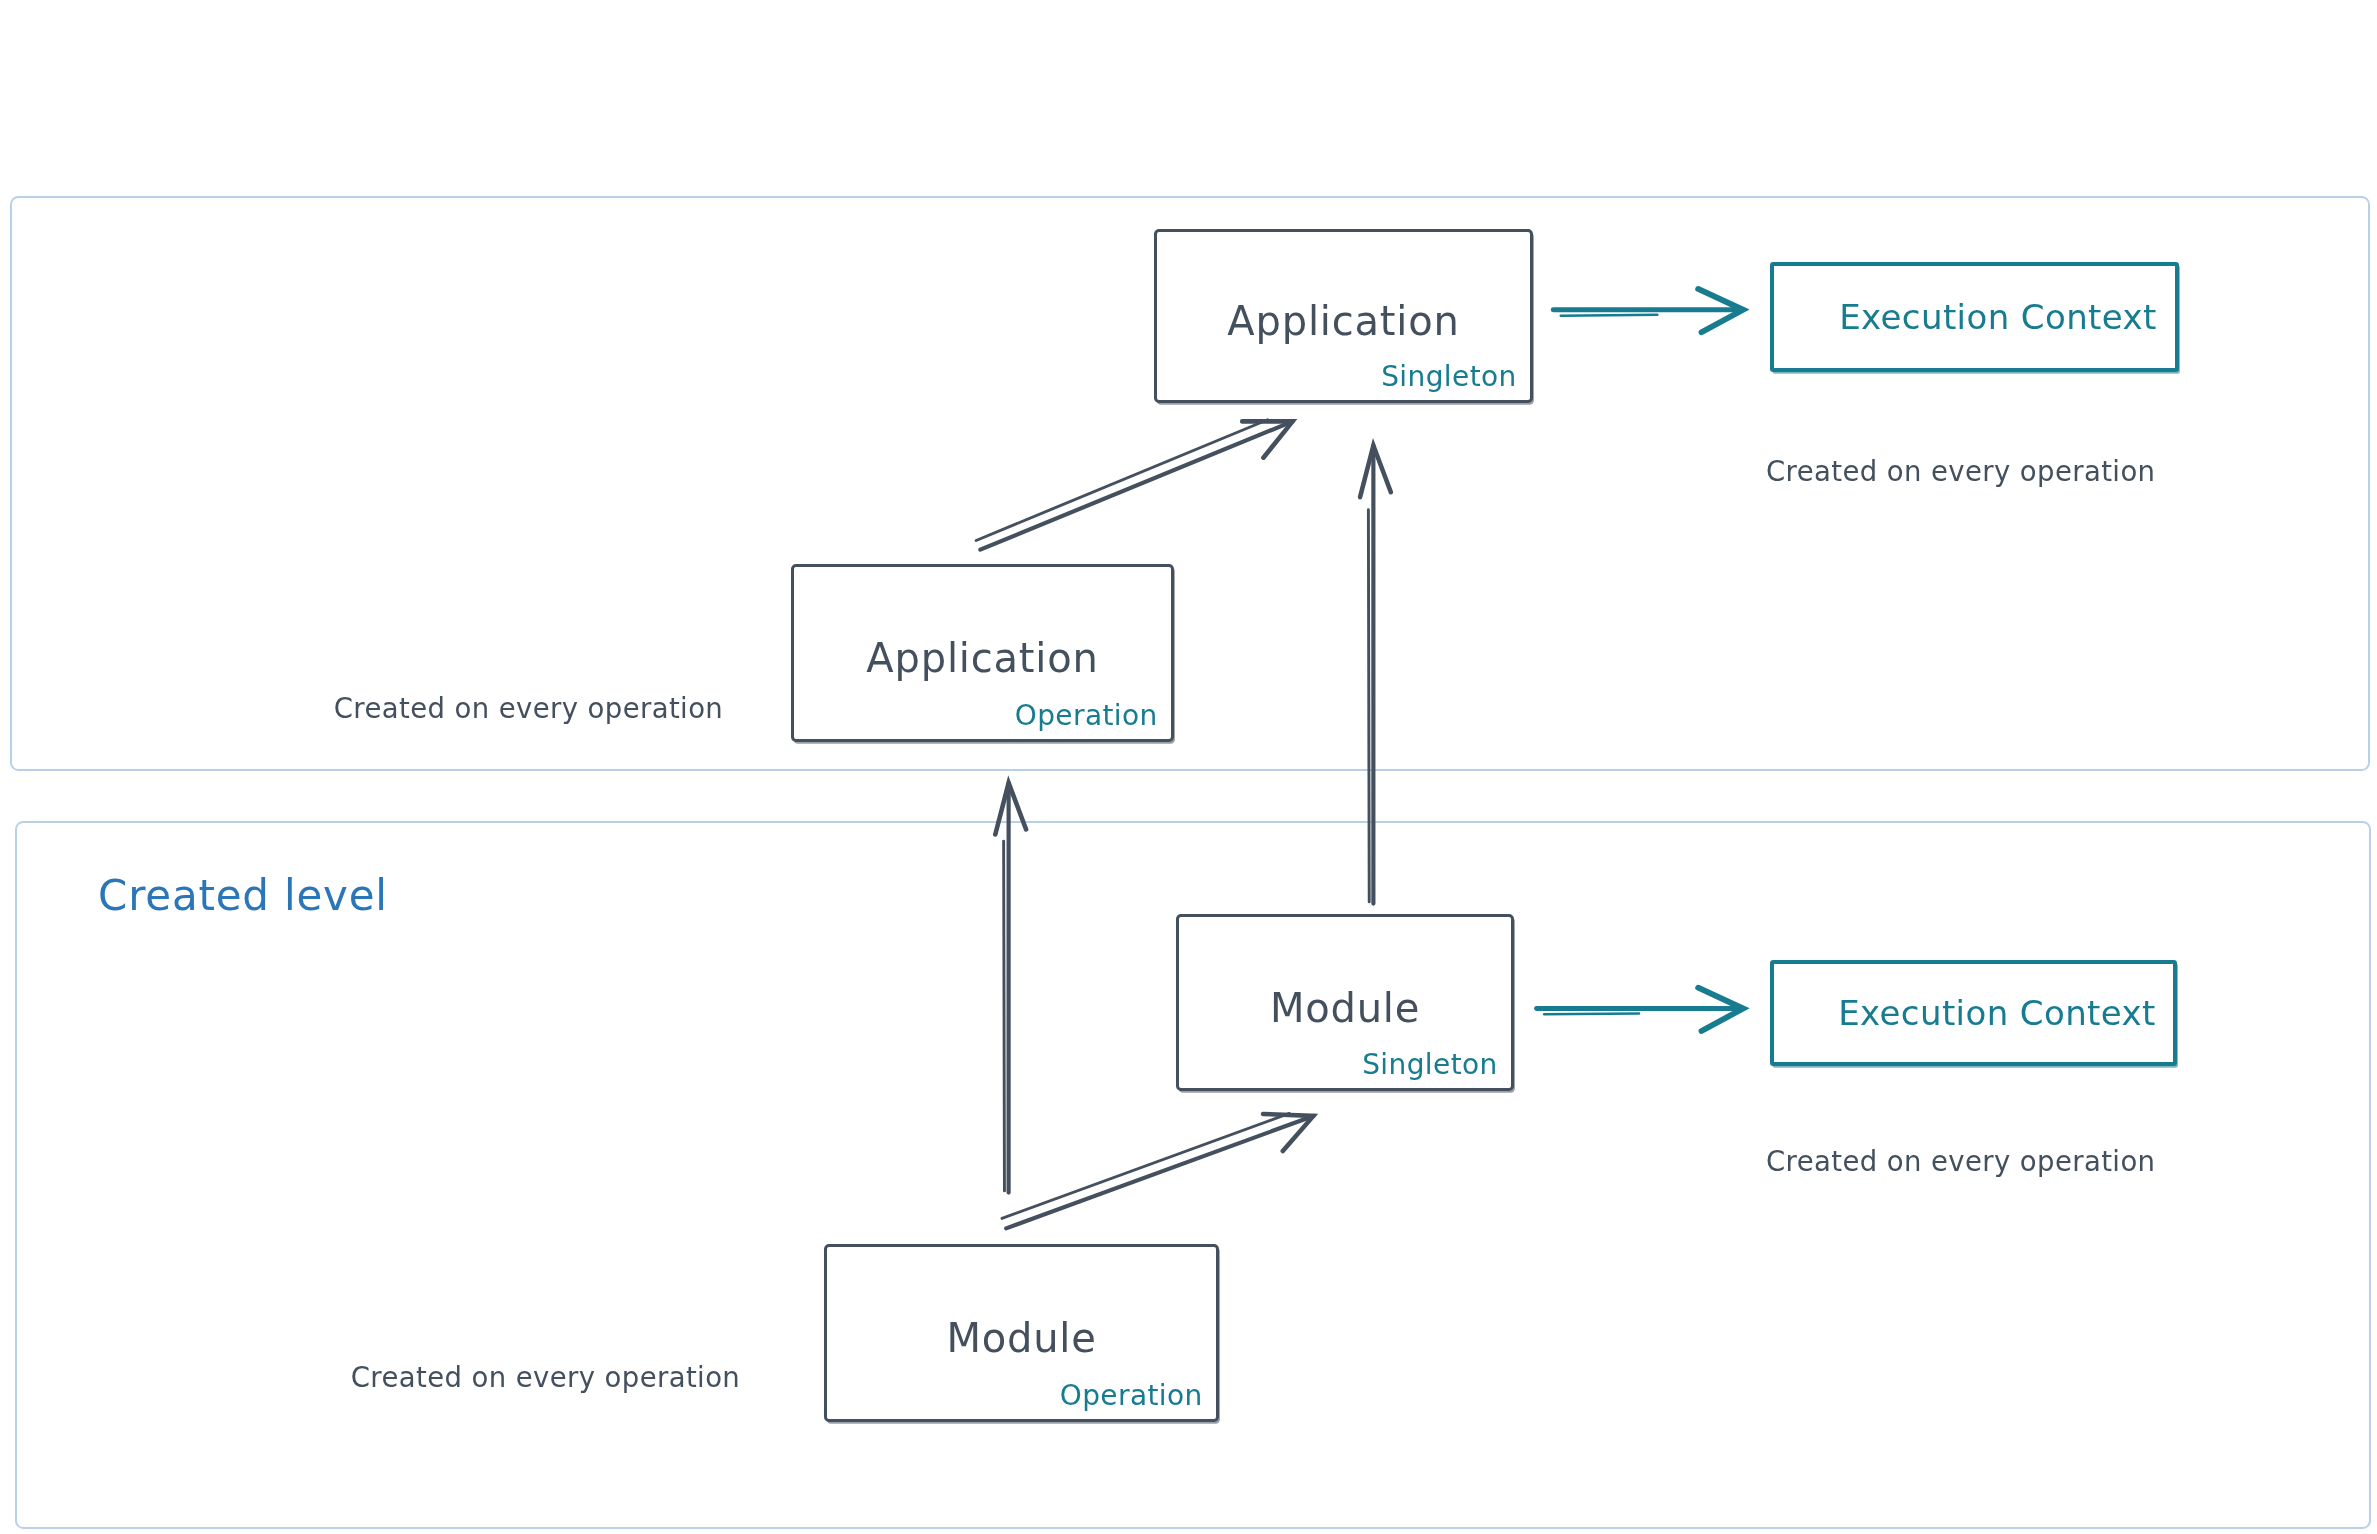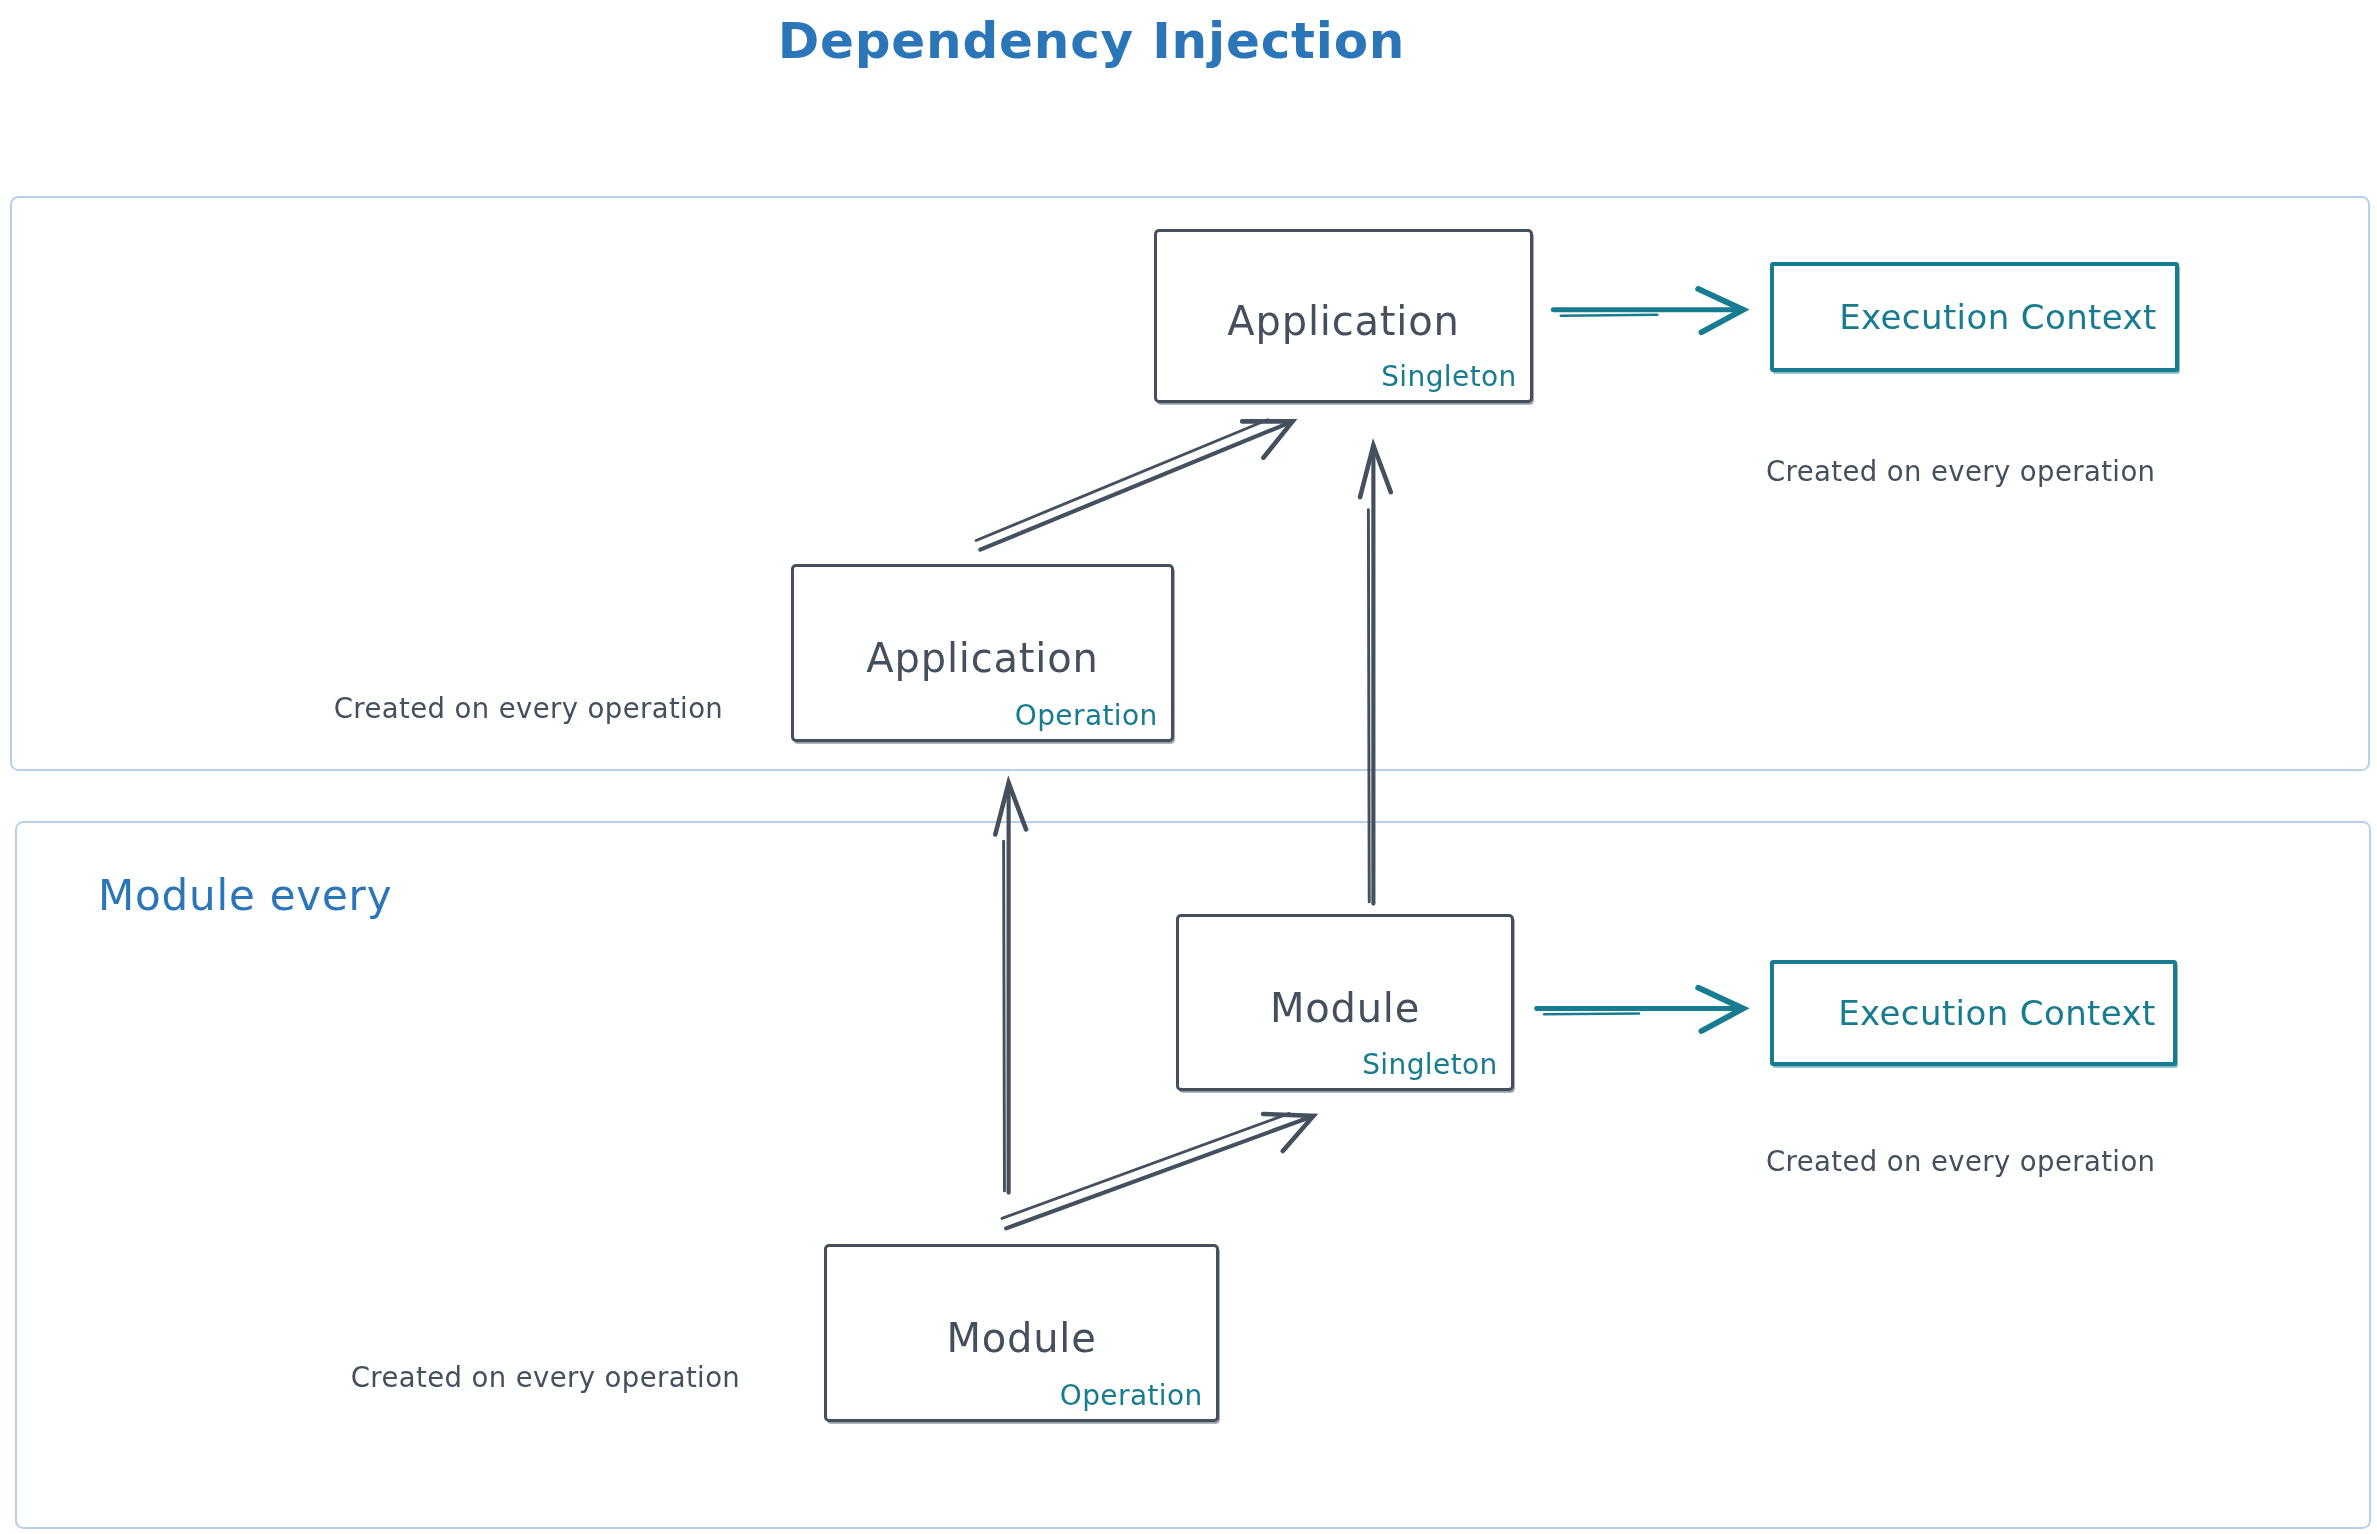--- a/index.html
+++ b/index.html
@@ -66,26 +66,25 @@
   .arrows{
     position:absolute;left:0;top:0;width:2377px;height:1534px;
     pointer-events:none;
   }
 </style>
 </head>
 <body>
 
 <div class="canvas">
 
-  <div class="page-title">Dependency Injection</div>
 
   <div class="level-section level-app"></div>
 
   <div class="level-section level-module"></div>
-  <div class="level-label label-module">Module every</div>
+  <div class="level-label label-module">Created level</div>
 
   <svg class="arrows" viewBox="0 0 2854 1842" xmlns="http://www.w3.org/2000/svg">
     <defs>
       <marker id="head-dark-wide" markerUnits="userSpaceOnUse" markerWidth="160" markerHeight="120" refX="80" refY="60" orient="auto">
         <path d="M 24 37 L 80 60 L 31 87" fill="none" stroke="#45505e" stroke-width="5.5" stroke-linecap="round"></path>
       </marker>
       <marker id="head-dark-narrow" markerUnits="userSpaceOnUse" markerWidth="160" markerHeight="120" refX="80" refY="60" orient="auto">
         <path d="M 18 44 L 80 60 L 24 81" fill="none" stroke="#45505e" stroke-width="5.5" stroke-linecap="round"></path>
       </marker>
       <marker id="head-teal" markerUnits="userSpaceOnUse" markerWidth="160" markerHeight="120" refX="80" refY="60" orient="auto">

